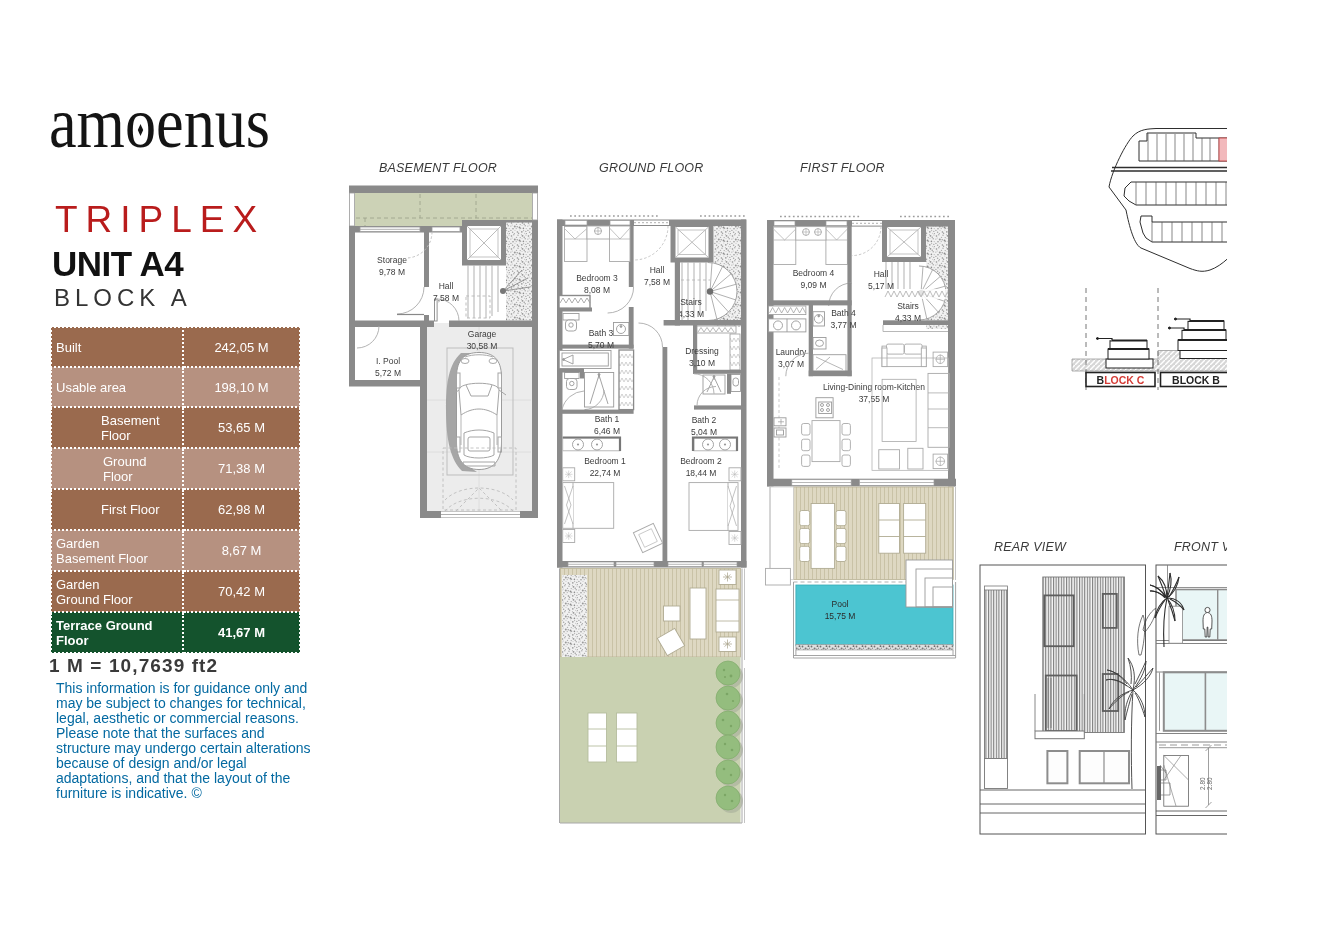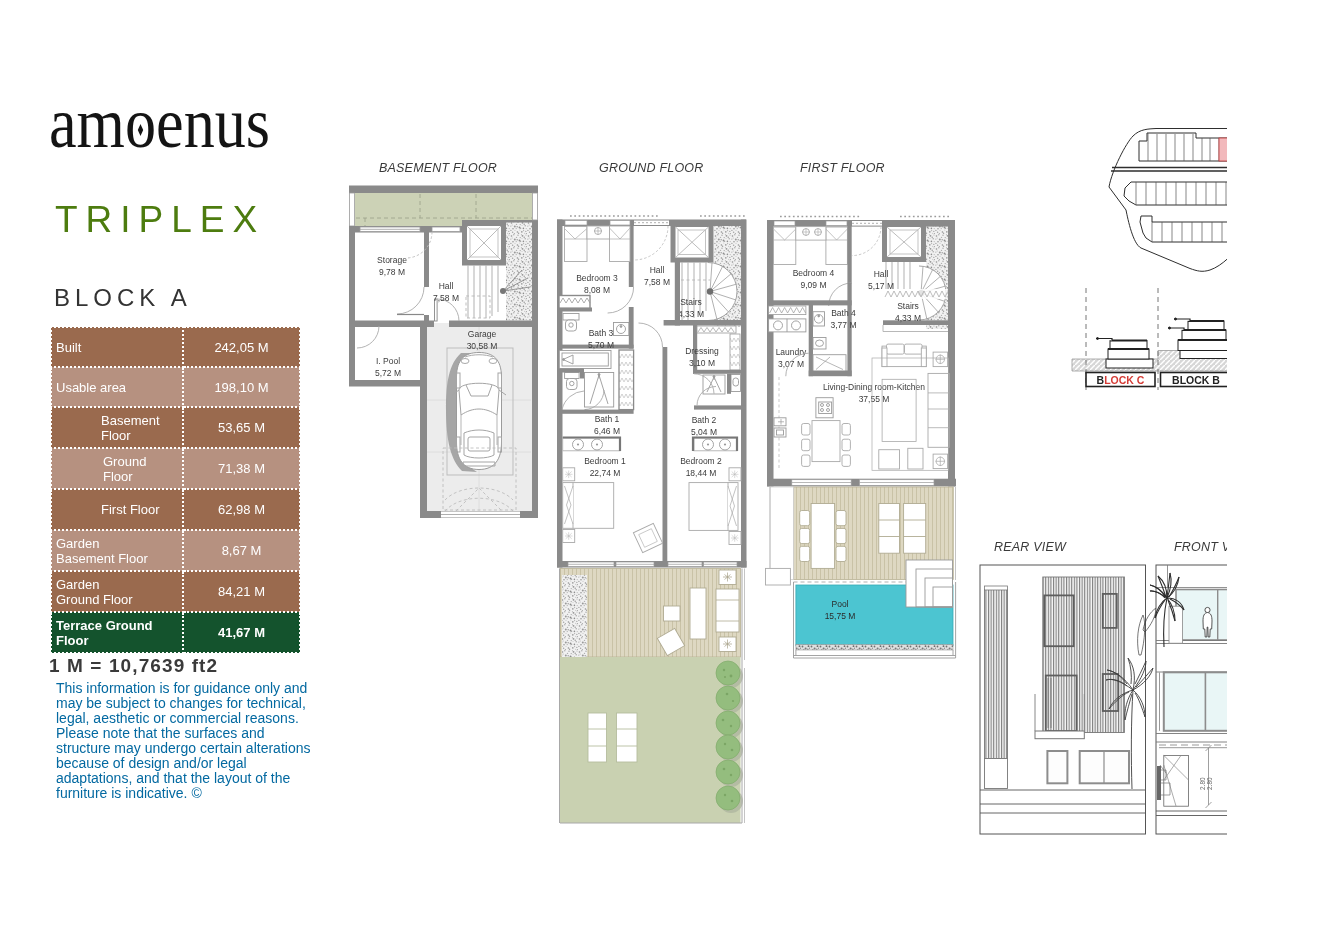--- a/index.html
+++ b/index.html
@@ -10,22 +10,23 @@
 </style>
 </head>
 <body>
 <div id="page">
 
   <svg class="abs" style="left:49px;top:100px;" width="230" height="55" viewBox="0 0 230 55">
     <text x="0" y="47" font-family="Liberation Serif, serif" font-size="72" textLength="221" lengthAdjust="spacingAndGlyphs" fill="#141414">amoenus</text>
     <path d="M91.5,24 L94.2,30 L91.5,36 L88.8,30 Z" fill="#141414"></path>
   </svg>
 
-  <div class="abs" style="left:55px;top:199px;font-size:37px;letter-spacing:8px;color:#4d7c0f;font-weight:400;">TRIPLEX</div>
-
+  <div class="abs" style="left:55px;top:199px;font-size:37px;letter-spacing:8px;color:#b91c1c;font-weight:400;">TRIPLEX</div>
+
+  <div class="abs" style="left:52px;top:244px;font-size:35px;letter-spacing:-0.5px;color:#111;font-weight:700;">UNIT A4</div>
 
   <div class="abs" style="left:54px;top:284px;font-size:24px;letter-spacing:5px;color:#333;font-weight:400;">BLOCK A</div>
 
   <div class="abs" style="left:50px;top:326px;width:251px;">
     <table style="border-collapse:collapse;width:251px;color:#fff;font-size:13px;">
       <tbody>
 
       <tr style="background:#9a6a4e;height:40px;">
         <td style="width:125px;border:2px dotted #fff;padding-left:4px;">Built</td>
         <td style="border:2px dotted #fff;text-align:center;">242,05 M</td>
@@ -51,21 +52,21 @@
         <td style="border:2px dotted #fff;text-align:center;">62,98 M</td>
       </tr>
 
       <tr style="background:#b69180;height:41px;">
         <td style="border:2px dotted #fff;padding-left:4px;">Garden<br>Basement Floor</td>
         <td style="border:2px dotted #fff;text-align:center;">8,67 M</td>
       </tr>
 
       <tr style="background:#9a6a4e;height:41px;">
         <td style="border:2px dotted #fff;padding-left:4px;">Garden<br>Ground Floor</td>
-        <td style="border:2px dotted #fff;text-align:center;">84,21 M</td>
+        <td style="border:2px dotted #fff;text-align:center;">70,42 M</td>
       </tr>
 
       <tr style="background:#14532d;height:41px;font-weight:bold;">
         <td style="border:2px dotted #fff;padding-left:4px;">Terrace Ground<br>Floor</td>
         <td style="border:2px dotted #fff;text-align:center;">41,67 M</td>
       </tr>
       </tbody>
     </table>
   </div>
 

